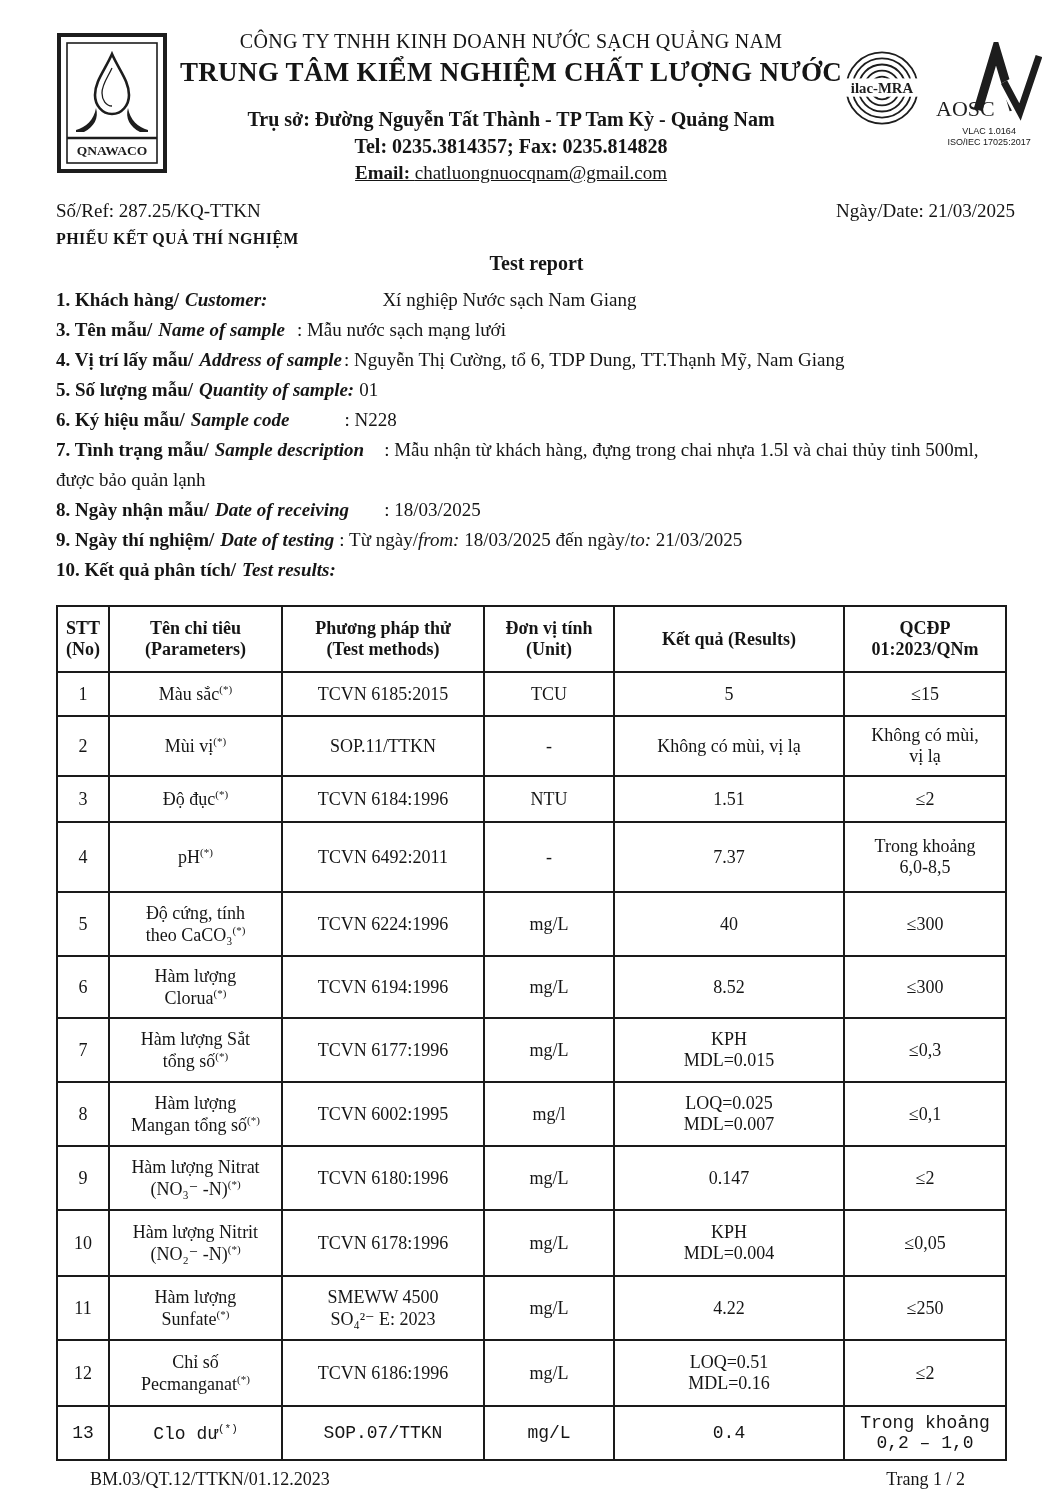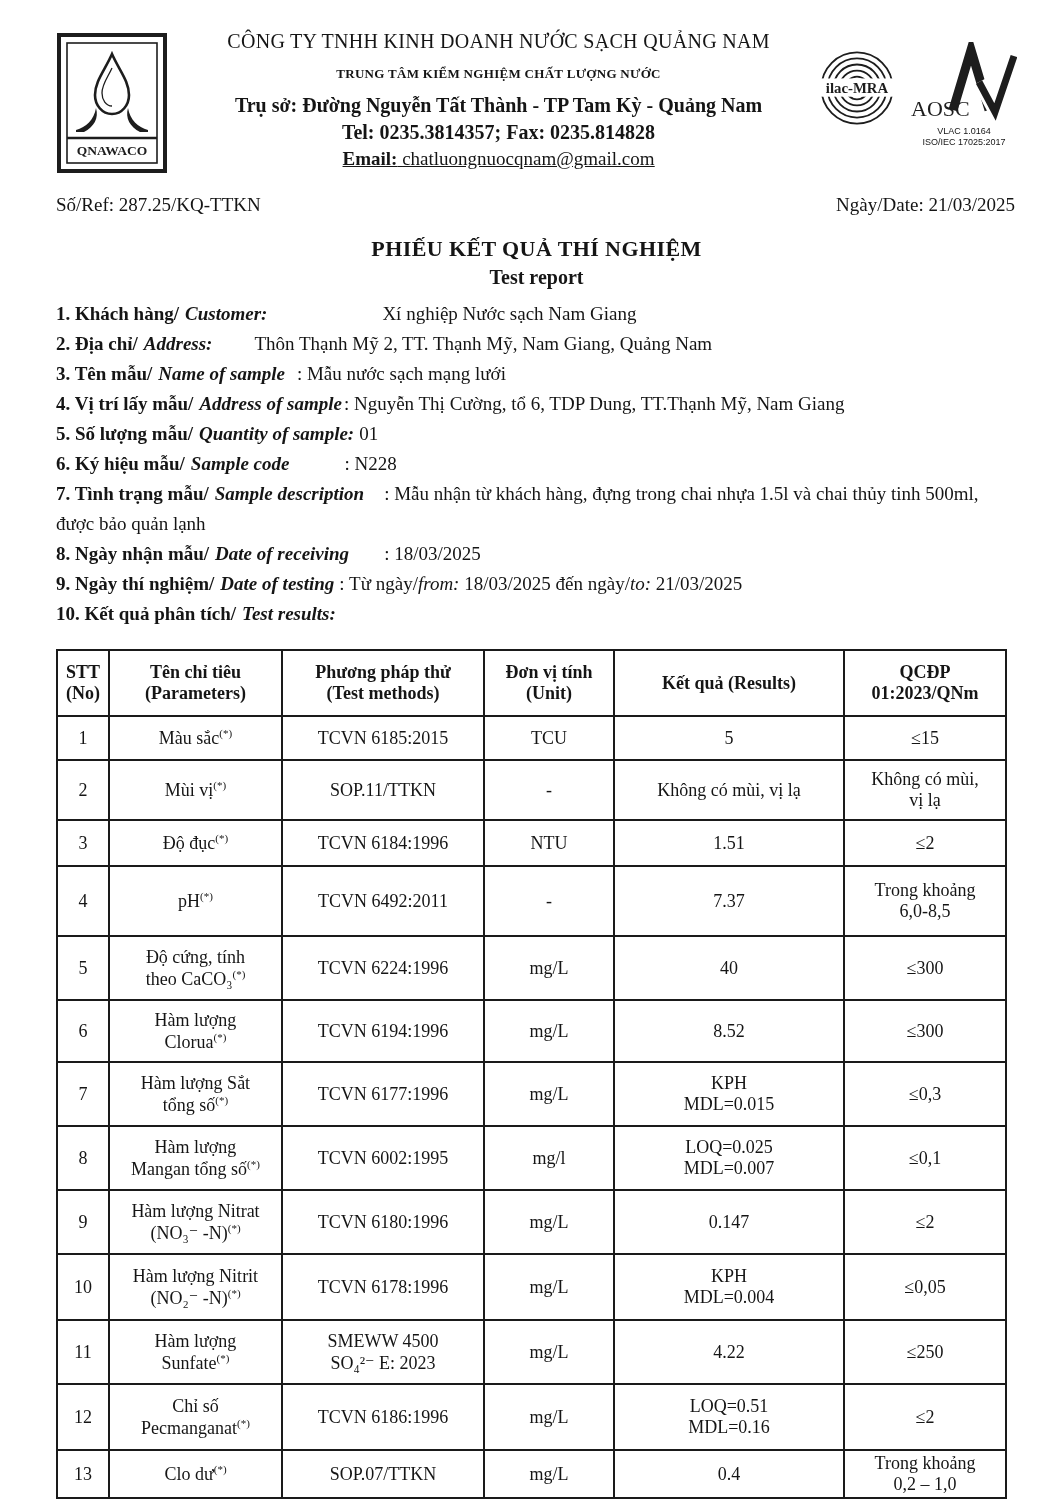--- a/index.html
+++ b/index.html
@@ -4,34 +4,34 @@
 <style>
   * { margin:0; padding:0; box-sizing:border-box; }
   body { background:#e8e8e8; font-family:"Liberation Serif","DejaVu Serif",serif; color:#151515; }
   .page { width:1063px; height:1500px; background:#ffffff; margin:0 auto; position:relative; overflow:hidden; padding:28px 46px 0 56px; }
 
   
   .header { display:flex; align-items:flex-start; }
   .logo-left { width:124px; padding-top:4px; flex:0 0 auto; }
   .header-center { flex:1 1 auto; text-align:center; padding-top:2px; }
   .h-company { font-size:20px; letter-spacing:.3px; white-space:nowrap; }
-  .h-center-name { font-size:13px; font-weight:bold; letter-spacing:.3px; margin-top:13px; white-space:nowrap; }
-  .h-address { font-size:20px; font-weight:bold; margin-top:12px; white-space:nowrap; }
+  .h-center-name { font-size:27px; font-weight:bold; letter-spacing:.3px; margin-top:4px; white-space:nowrap; }
+  .h-address { font-size:20px; font-weight:bold; margin-top:20px; white-space:nowrap; }
   .h-tel { font-size:20px; font-weight:bold; margin-top:4px; }
   .h-email { font-size:19px; margin-top:4px;text-decoration:underline; }
   .h-email .lbl { font-weight:bold; }
   .h-email .email { text-decoration:underline; }
   .logos-right { flex:0 0 auto; width:200px; display:flex; align-items:flex-start; gap:14px; padding-top:14px; }
   .aosc-block { text-align:center; }
   .aosc-sub { font-size:9px; font-weight:normal; line-height:11px; font-family:"Liberation Sans","DejaVu Sans",sans-serif; }
 
   
   .refline { display:flex; justify-content:space-between; margin-top:16px; font-size:19px; padding-right:2px; }
 
-  .title { text-align:center; font-size:22px; font-weight:bold; margin-top:20px; letter-spacing:.4px; }
+  .title { font-size:16px; font-weight:bold; margin-top:8px; letter-spacing:.4px; }
   .subtitle { text-align:center; font-size:20px; font-weight:bold; margin-top:4px; }
 
   
   .info { margin-top:10px; font-size:19px; line-height:30px; }
   .iline { }
   .lb { font-weight:bold; }
   .it { font-style:italic; }
   .lb.it { margin-left:6px; }
   .val { font-weight:normal; }
   .ml2 { margin-left:2px; } .ml5 { margin-left:5px; } .ml12 { margin-left:12px; }
@@ -109,23 +109,20 @@
     <span>Số/Ref: 287.25/KQ-TTKN</span>
     <span>Ngày/Date: 21/03/2025</span>
   </div>
 
   <div class="title">PHIẾU KẾT QUẢ THÍ NGHIỆM</div>
   <div class="subtitle">Test report</div>
 
   <div class="info">
     <div class="iline">
       <span class="lb">1. Khách hàng/</span><span class="lb it">Customer:</span><span class="val ml115">Xí nghiệp Nước sạch Nam Giang</span>
-    </div>
-    <div class="iline">
-      <span class="lb">2. Địa chỉ/</span><span class="lb it">Address:</span><span class="val ml42">Thôn Thạnh Mỹ 2, TT. Thạnh Mỹ, Nam Giang, Quảng Nam</span>
     </div>
     <div class="iline">
       <span class="lb">3. Tên mẫu/</span><span class="lb it">Name of sample</span><span class="val ml12">: Mẫu nước sạch mạng lưới</span>
     </div>
     <div class="iline">
       <span class="lb">4. Vị trí lấy mẫu/</span><span class="lb it">Address of sample</span><span class="val ml2">: Nguyễn Thị Cường, tổ 6, TDP Dung, TT.Thạnh Mỹ, Nam Giang</span>
     </div>
     <div class="iline">
       <span class="lb">5. Số lượng mẫu/</span><span class="lb it">Quantity of sample:</span><span class="val ml5">01</span>
     </div>
@@ -275,21 +272,21 @@
         <tr style="height: 66px;">
           <td><span class="pre">12</span></td>
           <td><span class="pre">Chỉ số
 Pecmanganat</span><sup>(*)</sup></td>
           <td><span class="pre">TCVN 6186:1996</span></td>
           <td><span class="pre">mg/L</span></td>
           <td><span class="pre">LOQ=0.51
 MDL=0.16</span></td>
           <td><span class="pre">≤2</span></td>
         </tr>
-        <tr style="height: 46px;">
+        <tr style="height: 54px; font-family: Liberation Mono, monospace;">
           <td><span class="pre">13</span></td>
           <td><span class="pre">Clo dư</span><sup>(*)</sup></td>
           <td><span class="pre">SOP.07/TTKN</span></td>
           <td><span class="pre">mg/L</span></td>
           <td><span class="pre">0.4</span></td>
           <td><span class="pre">Trong khoảng
 0,2 – 1,0</span></td>
         </tr>
       </tbody>
   </table>

